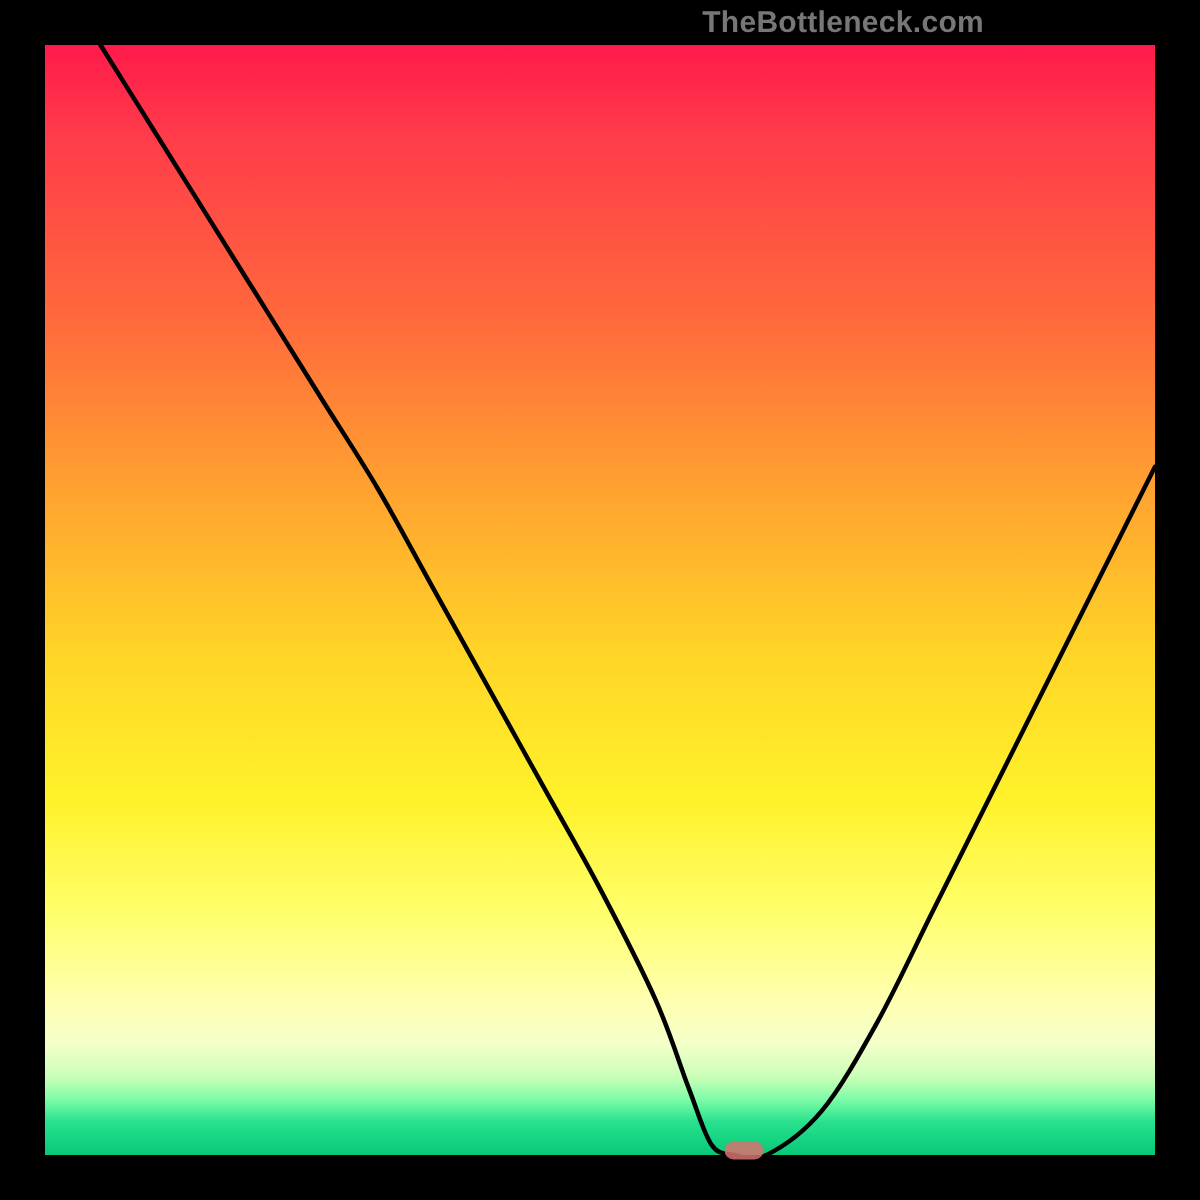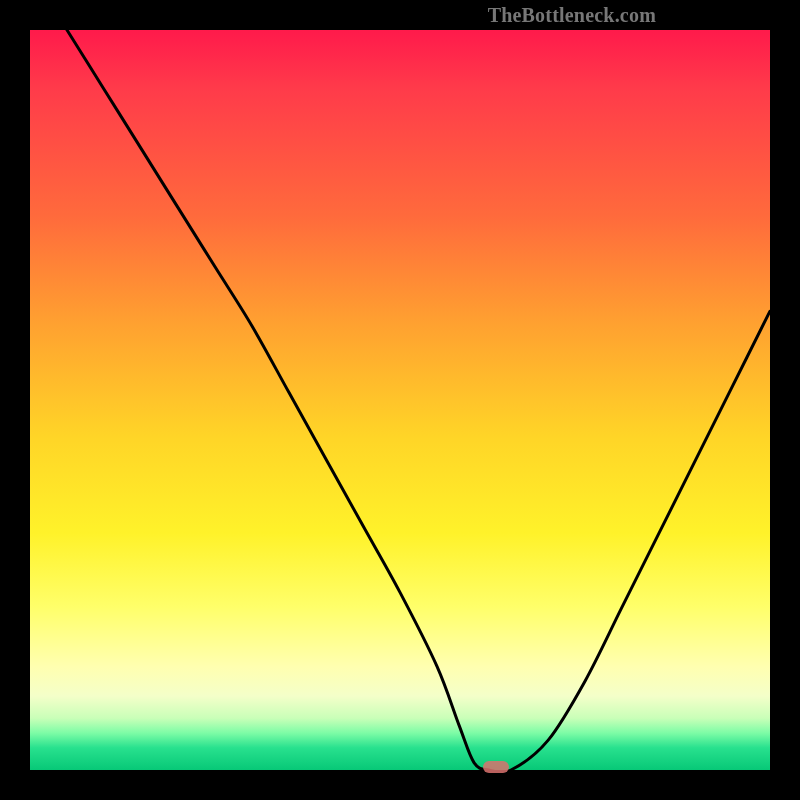--- a/index.html
+++ b/index.html
@@ -9,21 +9,20 @@
     height: 800px;
     background: #000;
     overflow: hidden;
     font-family: Arial, Helvetica, sans-serif;
   }
   .frame {
     position: relative;
     width: 688px;
     height: 800px;
     background: #000;
-    font-family: Liberation Serif, serif;
   }
   .plot-area {
     position: absolute;
     left: 30px;
     top: 30px;
     width: 740px;
     height: 740px;
     
     background: linear-gradient(
       to bottom,

